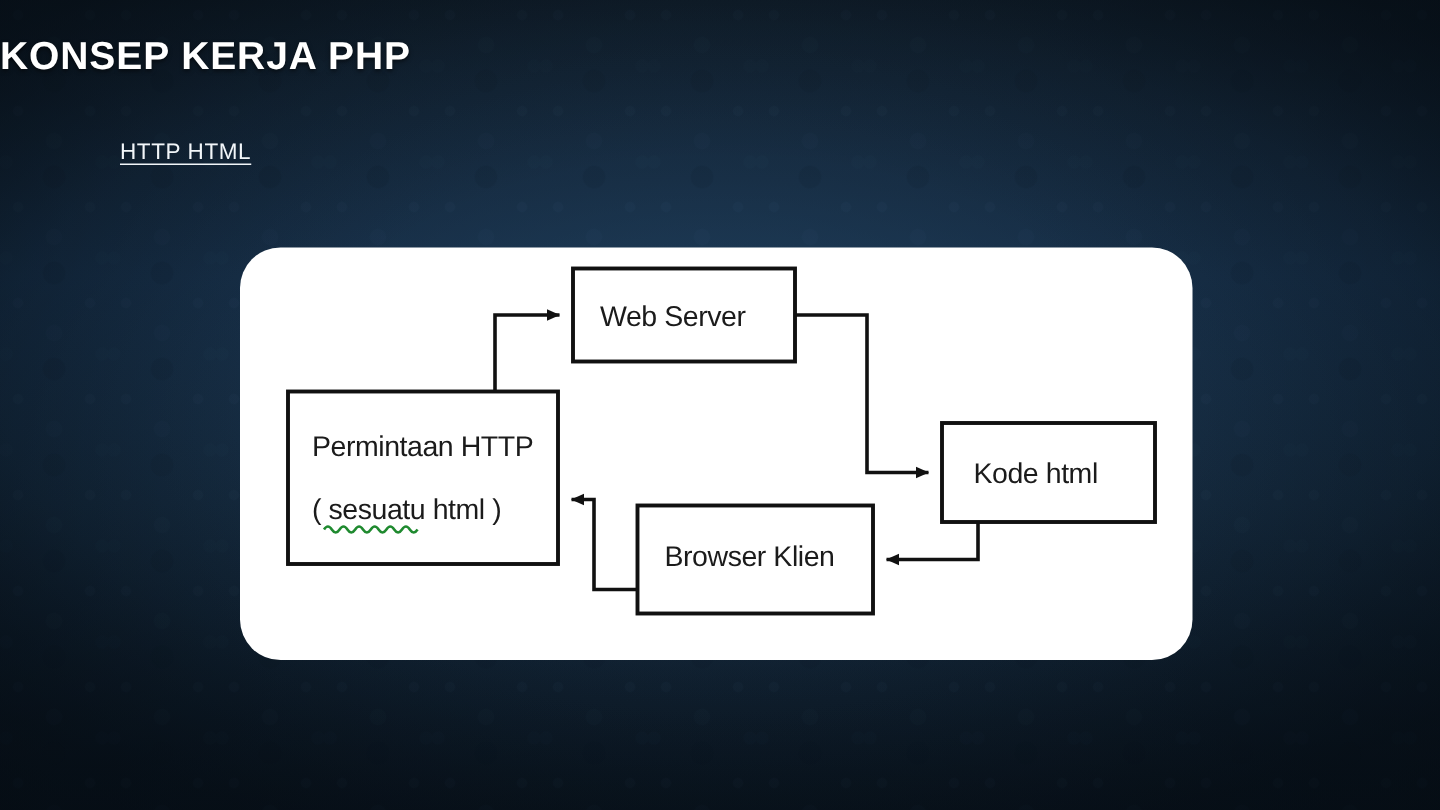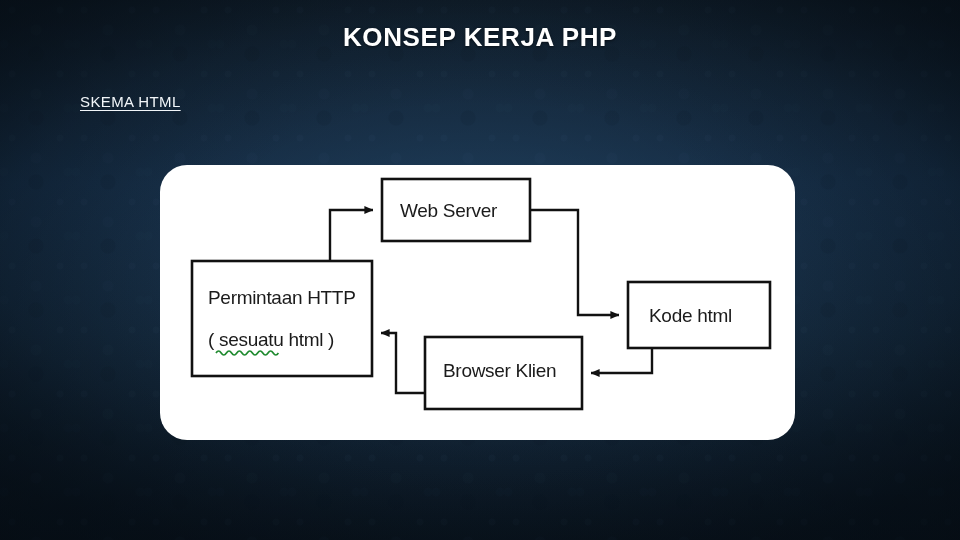--- a/index.html
+++ b/index.html
@@ -49,21 +49,21 @@
     inset: 0;
     background: radial-gradient(ellipse 78% 80% at 50% 50%, rgba(0,0,0,0) 38%, rgba(3,9,15,0.70) 100%);
   }
 
   
   #slide-title {
     position: absolute;
     left: 0;
     top: 22px;
     width: 960px;
-    text-align: center;
+    text-align: left;
     color: #ffffff;
     font-size: 26px;
     font-weight: bold;
     letter-spacing: 0.6px;
     text-shadow: 0 1px 3px rgba(0,0,0,0.55);
     white-space: nowrap;
   }
 
   
   #slide-subtitle {
@@ -105,21 +105,21 @@
 <body>
 
 <div id="slide">
 
   <div id="slide-bg-gradient"></div>
   <div id="slide-bg-pattern"></div>
   <div id="slide-bg-vignette"></div>
 
   <div id="slide-title">KONSEP KERJA PHP</div>
 
-  <div id="slide-subtitle">SKEMA HTML</div>
+  <div id="slide-subtitle">HTTP HTML</div>
 
   <div id="diagram-panel">
     <svg id="diagram-svg" viewBox="0 0 635 275">
       <defs>
         <marker id="arrowhead" markerWidth="9" markerHeight="9" refX="8.6" refY="4.5" orient="auto" markerUnits="userSpaceOnUse">
           <path d="M0,0.6 L9,4.5 L0,8.4 Z" fill="#111111"></path>
         </marker>
       </defs>
 
       <g>

